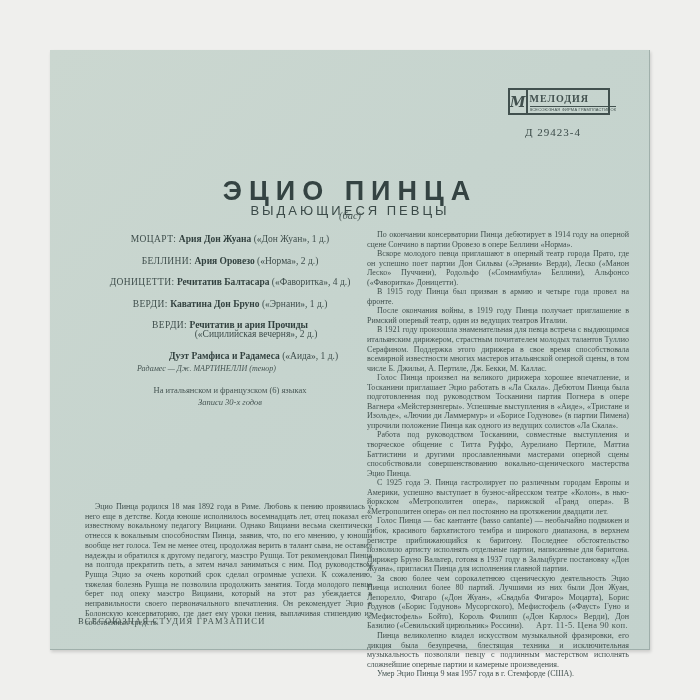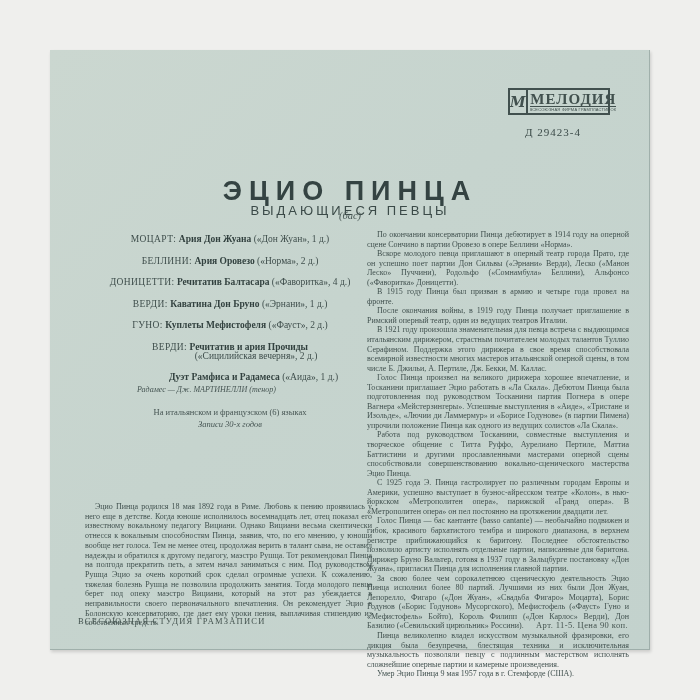--- a/index.html
+++ b/index.html
@@ -20,22 +20,22 @@
     position:absolute;left:458px;top:38px;width:98px;height:23px;
     border:2px solid #41504e;display:flex;align-items:stretch;background:transparent;
   }
   .logo-mono{
     width:22px;border-right:2px solid #41504e;display:flex;align-items:center;justify-content:center;
     font-style:italic;font-weight:bold;font-size:14px;color:#41504e;
     font-family:"DejaVu Serif",serif;
   }
   .logo-right{flex:1;display:flex;flex-direction:column;justify-content:center;padding:1px 2px 0 2px;}
   .logo-brand{
-    font-family:"Liberation Serif",serif;font-weight:bold;font-size:15px;line-height:12px;
-    letter-spacing:1px;color:#41504e;text-align:right;
+    font-family:"Liberation Serif",serif;font-weight:bold;font-size:10px;line-height:12px;
+    letter-spacing:1px;color:#41504e;text-align:left;
   }
   .logo-sub{
     border-top:1px solid #41504e;margin-top:1px;
     font-family:"Liberation Sans",sans-serif;font-size:4px;line-height:5px;
     letter-spacing:.2px;color:#41504e;text-align:center;white-space:nowrap;overflow:hidden;
   }
   .catalog{
     position:absolute;left:448px;top:76px;width:110px;text-align:center;
     font-size:11px;letter-spacing:1px;color:#3b4a48;
   }
@@ -114,24 +114,20 @@
       <span class="title">Ария Оровезо</span><span class="detail"> («Норма», 2 д.)</span>
     </div>
     <div class="track">
       <span class="composer">ДОНИЦЕТТИ:</span>
       <span class="title">Речитатив Балтасара</span><span class="detail"> («Фаворитка», 4 д.)</span>
     </div>
     <div class="track">
       <span class="composer">ВЕРДИ:</span>
       <span class="title">Каватина Дон Бруно</span><span class="detail"> («Эрнани», 1 д.)</span>
     </div>
-    <div class="track">
-      <span class="composer">ГУНО:</span>
-      <span class="title">Куплеты Мефистофеля</span><span class="detail"> («Фауст», 2 д.)</span>
-    </div>
     <div class="track" style="margin-bottom:2px;">
       <span class="composer">ВЕРДИ:</span>
       <span class="title">Речитатив и ария Прочиды</span>
     </div>
     <div class="track ind2">
       <span class="detail">(«Сицилийская вечерня», 2 д.)</span>
     </div>
     <div class="track ind1" style="margin-bottom:4px;">
       <span class="title">Дуэт Рамфиса и Радамеса</span><span class="detail"> («Аида», 1 д.)</span>
     </div>

